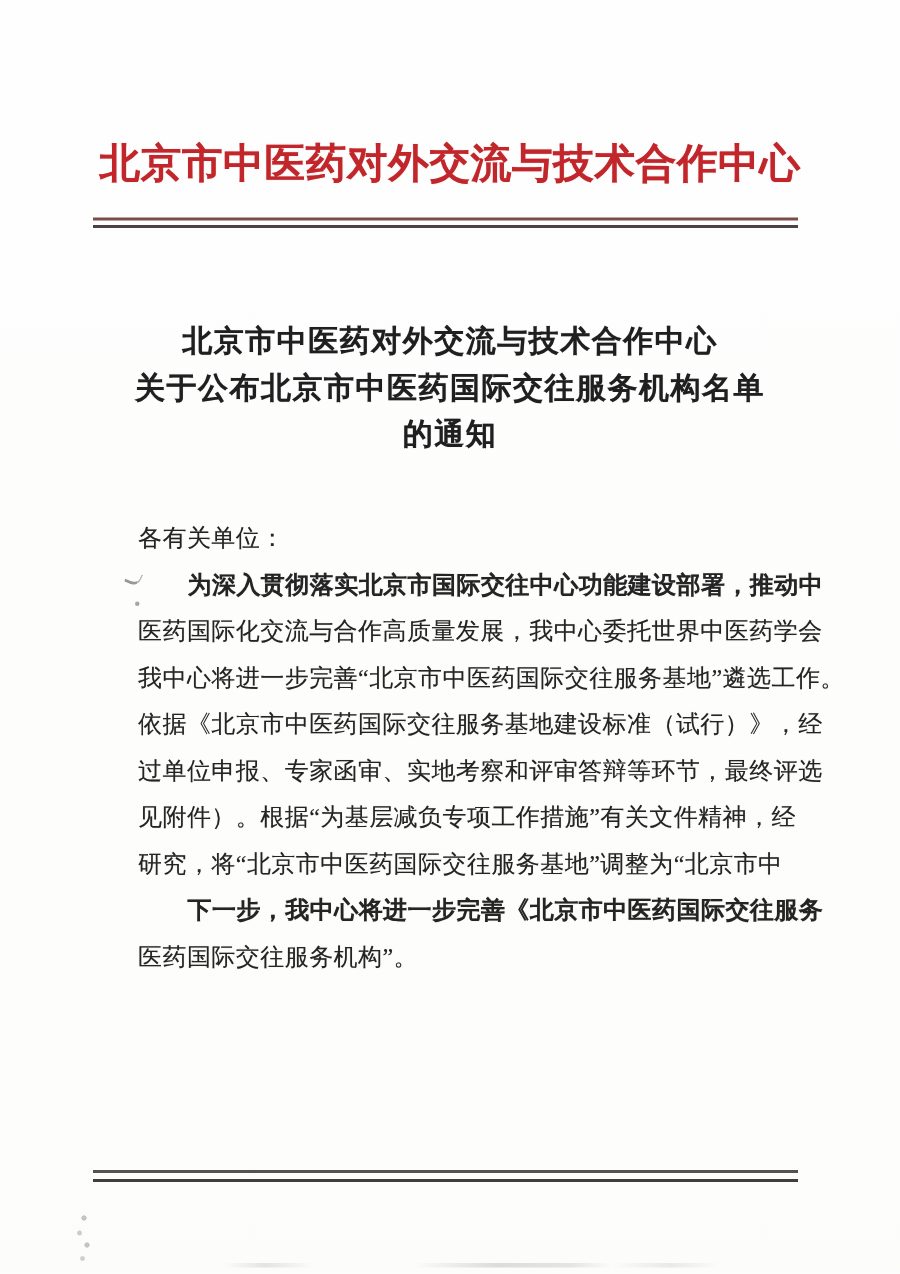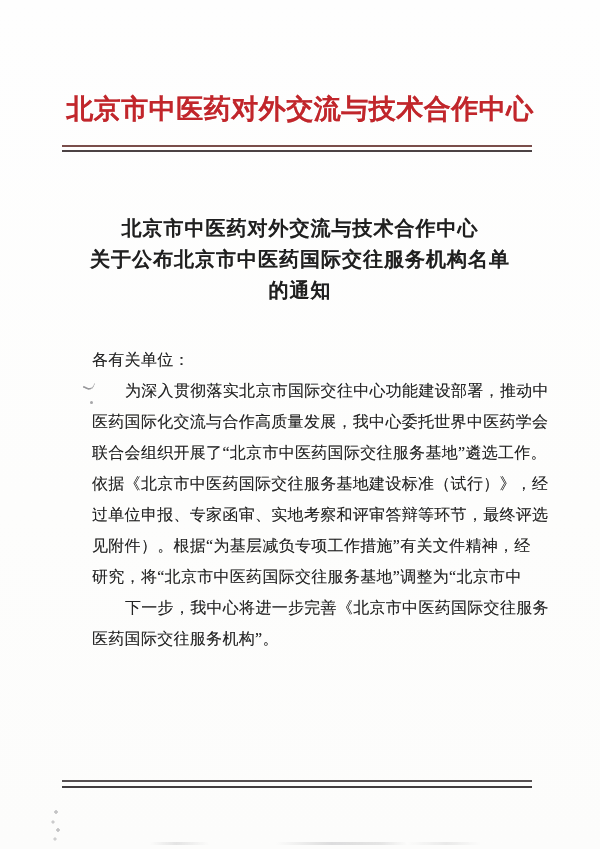--- a/index.html
+++ b/index.html
@@ -71,20 +71,21 @@
     letter-spacing: 0.3px;
     color: #242424;
     text-shadow: 0 0 0.5px rgba(25, 25, 25, 0.38);
   }
   .doc-body .line {
     line-height: 31px;
     white-space: nowrap;
   }
   .doc-body .indent {
     text-indent: 33px;
+    font-weight: bold;
   }
 
   
   .footer-rule {
     position: absolute;
     top: 780px;
     left: 62px;
     width: 470px;
     height: 4px;
     border-top: 2px solid #565052;
@@ -150,21 +151,21 @@
     <div class="title-line">北京市中医药对外交流与技术合作中心</div>
     <div class="title-line">关于公布北京市中医药国际交往服务机构名单</div>
     <div class="title-line">的通知</div>
   </div>
 
   <div class="doc-body">
     <div class="line">各有关单位：</div>
 
     <div class="line indent">为深入贯彻落实北京市国际交往中心功能建设部署，推动中</div>
     <div class="line">医药国际化交流与合作高质量发展，我中心委托世界中医药学会</div>
-    <div class="line">联合会组织开展了“北京市中医药国际交往服务基地”遴选工作。</div>
+    <div class="line">我中心将进一步完善“北京市中医药国际交往服务基地”遴选工作。</div>
     <div class="line">依据《北京市中医药国际交往服务基地建设标准（试行）》，经</div>
     <div class="line">过单位申报、专家函审、实地考察和评审答辩等环节，最终评选</div>
     <div class="line">见附件）。根据“为基层减负专项工作措施”有关文件精神，经</div>
     <div class="line">研究，将“北京市中医药国际交往服务基地”调整为“北京市中</div>
     <div class="line indent">下一步，我中心将进一步完善《北京市中医药国际交往服务</div>
 
     <div class="line">医药国际交往服务机构”。</div>
   </div>
 
   <div class="footer-rule"></div>

